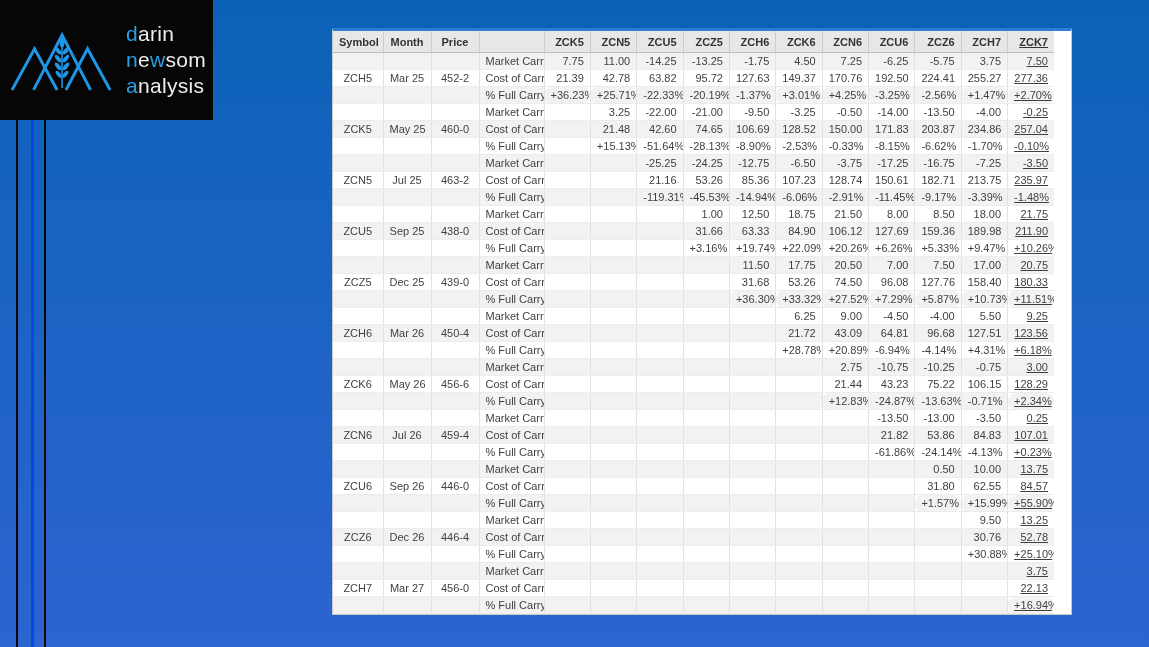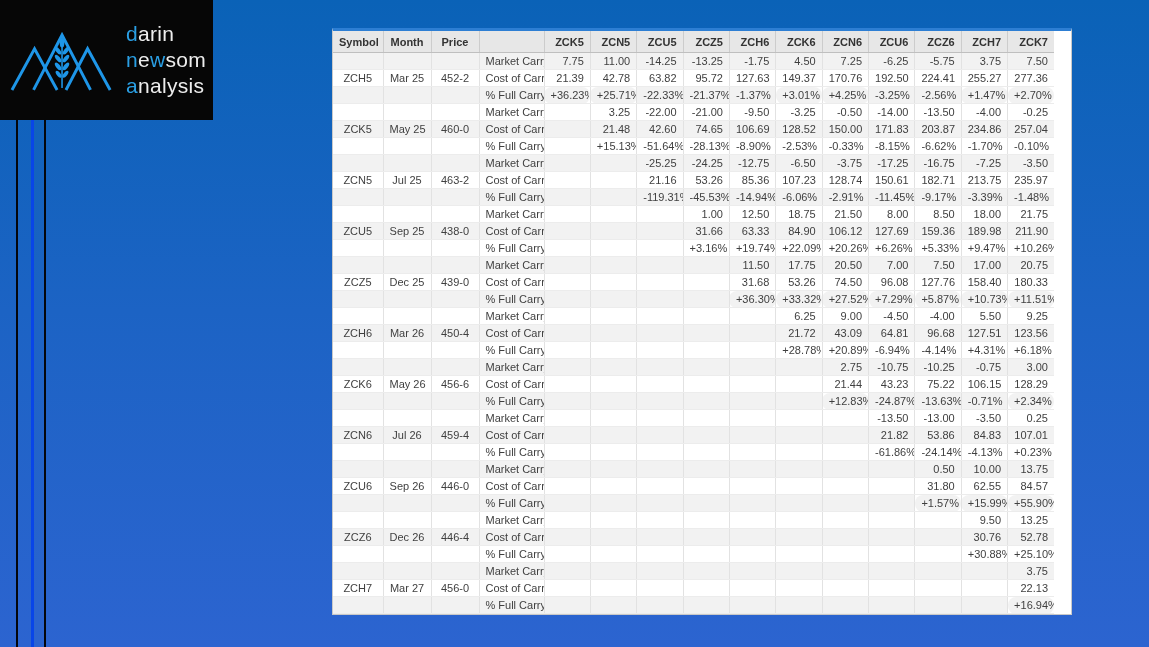--- a/index.html
+++ b/index.html
@@ -31,21 +31,21 @@
     font-size:11px;font-weight:bold;color:#333;height:21px;padding:0 6px;
     white-space:nowrap;overflow:hidden;
   }
   table.carry th:nth-child(-n+3){text-align:center;}
   table.carry th:nth-child(n+5){text-align:right;}
   table.carry td{
     border-right:1px solid #e2e2e2;border-bottom:1px solid #ececec;
     font-size:11px;color:#3f3f3f;height:16px;padding:0 6px;
     white-space:nowrap;overflow:hidden;
   }
-  table.carry th:last-child,table.carry td:last-child{border-right:none;}
+  table.carry th:last-child,table.carry td:last-child{border-right:none;text-decoration:underline;}
   tr.shade td{background:#f2f2f2;}
   tr.gstart td{border-top:1px solid #d2d2d2;}
   td.sym{text-align:center;color:#333;}
   td.lbl{text-align:center;color:#333;}
   td.num{text-align:right;}
   td.pos{color:#1fa43a;border-radius:8px;}
   td.neg{color:#e02b3a;}
 </style>
 </head>
 <body>
@@ -155,21 +155,21 @@
           <td class="num">277.36</td>
         </tr>
         <tr class="shade">
           <td class="sym"></td>
           <td class="sym"></td>
           <td class="sym"></td>
           <td class="lbl">% Full Carry</td>
           <td class="num pos">+36.23%</td>
           <td class="num pos">+25.71%</td>
           <td class="num neg">-22.33%</td>
-          <td class="num neg">-21.37%</td>
+          <td class="num neg">-20.19%</td>
           <td class="num neg">-1.37%</td>
           <td class="num pos">+3.01%</td>
           <td class="num pos">+4.25%</td>
           <td class="num neg">-3.25%</td>
           <td class="num neg">-2.56%</td>
           <td class="num pos">+1.47%</td>
           <td class="num pos">+2.70%</td>
         </tr>
         <tr class=" gstart">
           <td class="sym"></td>

